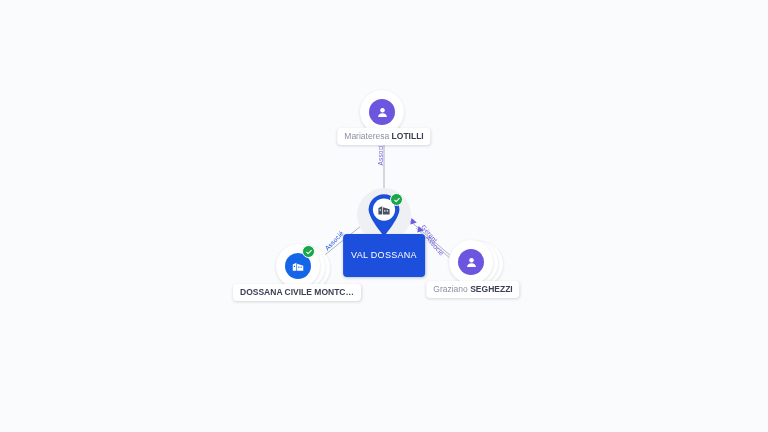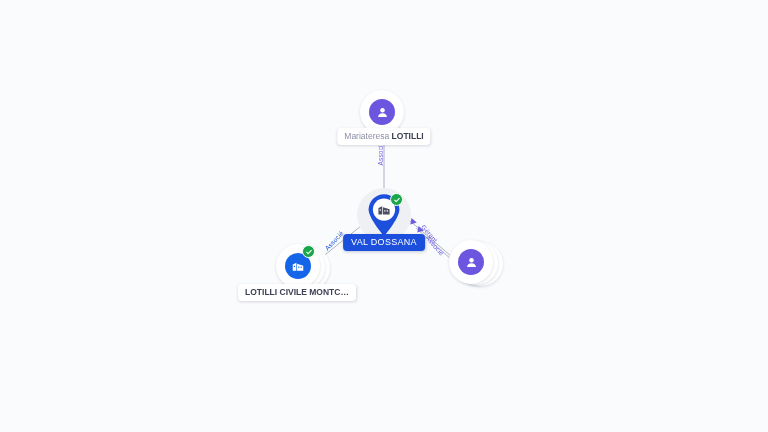--- a/index.html
+++ b/index.html
@@ -147,21 +147,21 @@
     position: absolute;
   }
   #caption-val-dossana {
     position: absolute;
     left: 384px;
     top: 234px;
     transform: translateX(-50%);
     background: #1b4fdc;
     color: #ffffff;
     border-radius: 4px;
-    padding: 3px 8px;
+    padding: 16px 8px;
     font-size: 9px;
     line-height: 11px;
     letter-spacing: 0.3px;
     white-space: nowrap;
     box-shadow: 0 1px 3px rgba(30,50,110,0.25);
     text-align: center;
   }
 </style>
 </head>
 <body>
@@ -229,35 +229,39 @@
         </svg>
       </div>
       <div class="check-badge" style="left:26px; top:1px;">
         <svg width="8" height="8" viewBox="0 0 24 24">
           <path d="M5 12.6l4.4 4.4L19 7.4" fill="none" stroke="#ffffff" stroke-width="3.2" stroke-linecap="round" stroke-linejoin="round"></path>
         </svg>
       </div>
     </div>
   </div>
   <div class="node-caption" style="left:297px; top:284px;">
-    <span class="caption-last">LOTILLI CIVILE MONTC…</span>
+    <span class="caption-last">DOSSANA CIVILE MONTC…</span>
   </div>
 
   <div class="node" style="left:473px; top:264px;">
     <div class="node-stack">
       <div class="stack-card c3"></div>
       <div class="stack-card c2"></div>
       <div class="stack-card c1"></div>
       <div class="node-avatar person">
         <svg width="15" height="15" viewBox="0 0 24 24">
           <circle cx="12" cy="8.4" r="3.6" fill="#ffffff"></circle>
           <path d="M4.9 19.2c0-3.9 3.2-6.1 7.1-6.1s7.1 2.2 7.1 6.1z" fill="#ffffff"></path>
         </svg>
       </div>
     </div>
+  </div>
+  <div class="node-caption" style="left:473px; top:281px;">
+    <span class="caption-first">Graziano</span>
+    <span class="caption-last">SEGHEZZI</span>
   </div>
 
   <div id="node-val-dossana-glow"></div>
 
   <div id="node-val-dossana-pin">
     <svg width="34" height="44" viewBox="0 0 34 44">
       <path d="M17 43.2C17 43.2 1.6 25.6 1.6 16.6 1.6 8.1 8.5 1.2 17 1.2s15.4 6.9 15.4 15.4c0 9-15.4 26.6-15.4 26.6z" fill="#1b4fdc"></path>
       <circle cx="17" cy="16.6" r="11.1" fill="#ffffff"></circle>
       <g transform="translate(17,16.6) scale(0.62) translate(-12,-12)">
         <path d="M3 20V9.6l6.2-3.1V20z" fill="#4a4f63"></path>

